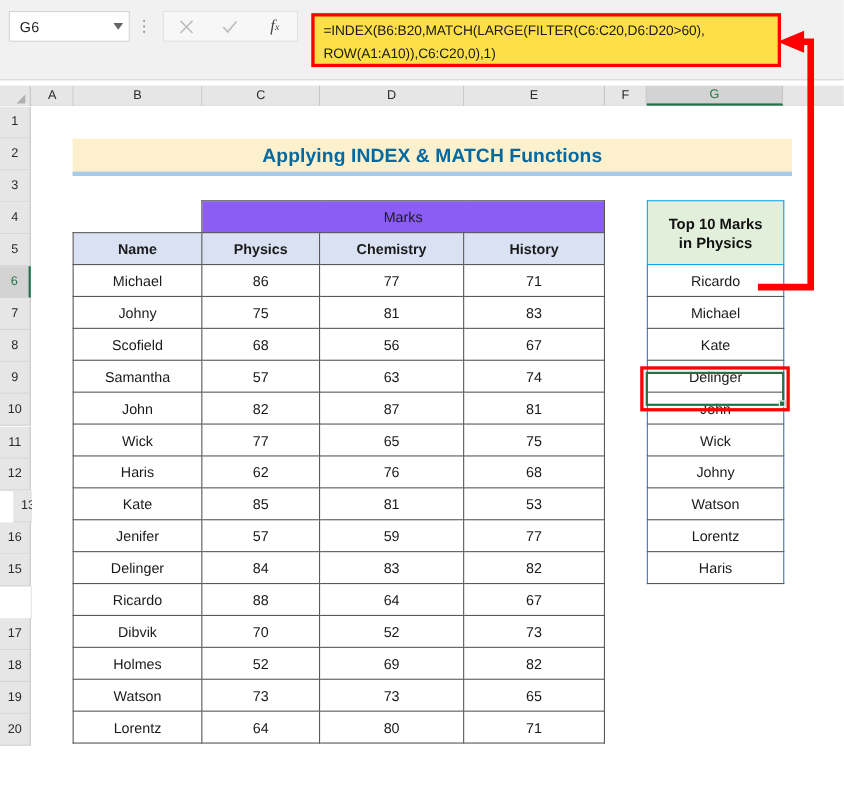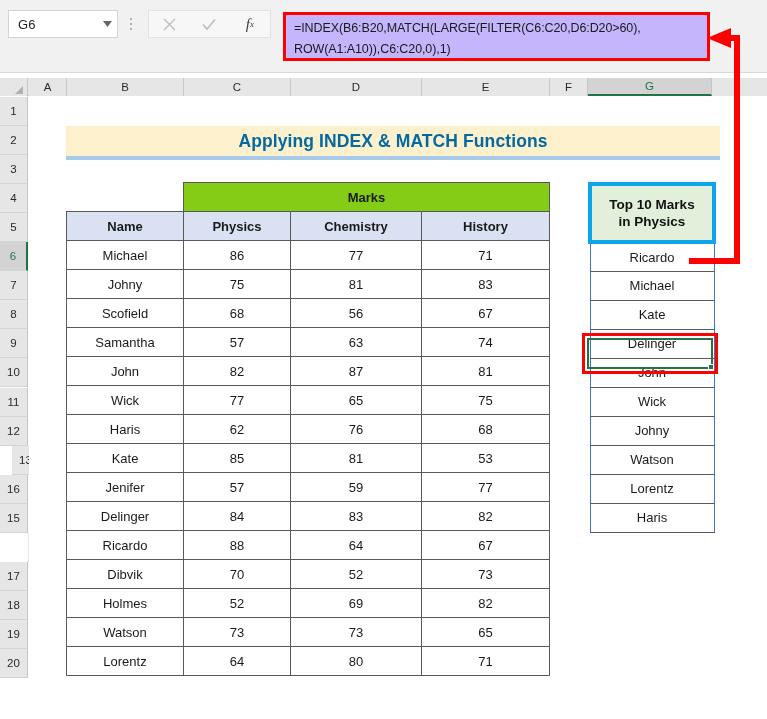--- a/index.html
+++ b/index.html
@@ -96,21 +96,21 @@
   }
   .fx-btn.fx-italic sub {
     font-size: 9px;
     font-style: italic;
   }
 
   .formula-box {
     position: absolute;
     left: 283px; top: 12px;
     width: 427px; height: 49px;
-    background: #c4b5fd;
+    background: #fde047;
     border: 3px solid #ff0000;
     padding: 3px 6px 0 8px;
     overflow: hidden;
   }
   .formula-text {
     font-size: 12.5px;
     color: #1a1a1a;
     line-height: 21px;
     white-space: pre-wrap;
     word-break: break-all;
@@ -230,22 +230,22 @@
     vertical-align: middle;
     color: #1a1a1a;
     padding: 0;
   }
   .cw-name  { width: 117px; }
   .cw-mark  { width: 107px; }
   .cw-mark2 { width: 131px; }
   .cw-mark3 { width: 128px; }
 
   .th-marks {
-    background: #84cc16;
-    font-weight: bold;
+    background: #8b5cf6;
+    font-weight: normal;
     font-size: 14px;
     color: #111;
   }
   .th-sub {
     background: #d9e1f2;
     font-weight: bold;
     font-size: 13.5px;
     color: #111;
   }
   .cell-blank-nb {
@@ -273,21 +273,21 @@
     border-bottom: 1px solid #595959;
     padding: 0;
     background: #ffffff;
   }
   .top-table td.top-header {
     background: #e2efda;
     font-weight: bold;
     font-size: 13.5px;
     line-height: 17px;
     height: 58px;
-    border: 4px solid #0ea5e9;
+    border: 1px solid #0ea5e9;
     color: #111;
   }
 
   
   .sel-cell {
     position: absolute;
     left: 558px; top: 241px;
     width: 126px; height: 31px;
     border: 2px solid #217346;
     pointer-events: none;

